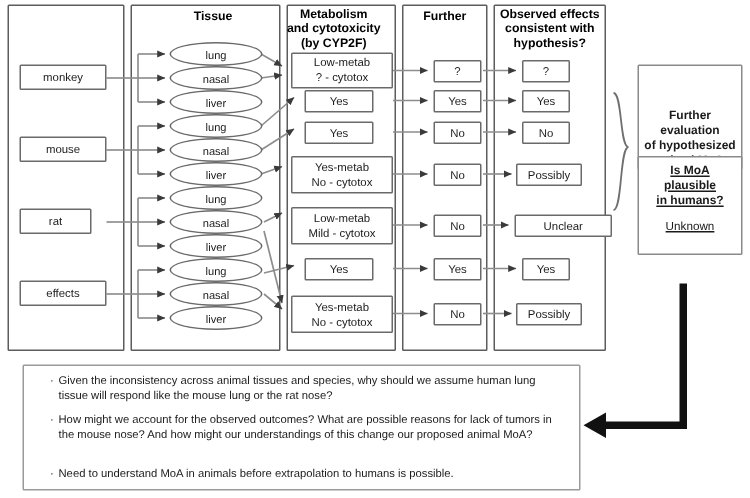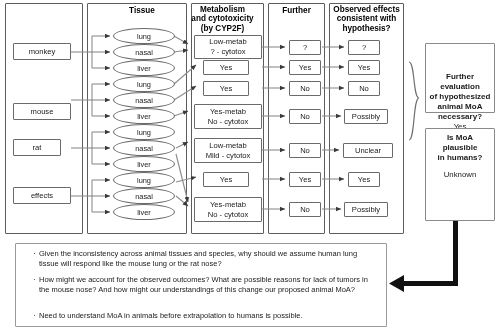--- a/index.html
+++ b/index.html
@@ -179,21 +179,21 @@
     <path class="wire" d="M322,150 L339,150" marker-end="url(#ar)"></path>
     <path class="wire" d="M322,179 L344,179" marker-end="url(#ar)"></path>
     <path class="wire" d="M322,209 L341,209" marker-end="url(#ar)"></path>
 
     <path class="brace" d="M409,62 C415,62 413,98 419,98 C413,98 415,140 409,140"></path>
 
     <path class="fat" d="M453,189 L458,189 L458,286 L404,286 L404,292 L389,283.5 L404,275 L404,281 L453,281 Z"></path>
   </svg>
 
   <div class="nodebox" style="left:13px;top:43px;width:58px;height:17px;">monkey</div>
-  <div class="nodebox" style="left:13px;top:103px;width:58px;height:17px;">mouse</div>
+  <div class="nodebox" style="left:13px;top:91px;width:58px;height:17px;">mouse</div>
   <div class="nodebox" style="left:13px;top:139px;width:48px;height:17px;">rat</div>
   <div class="nodebox" style="left:13px;top:187px;width:58px;height:17px;">effects</div>
 
   <div class="ellipse" style="left:113px;top:28px;width:62px;height:16px;">lung</div>
   <div class="ellipse" style="left:113px;top:44px;width:62px;height:16px;">nasal</div>
   <div class="ellipse" style="left:113px;top:60px;width:62px;height:16px;">liver</div>
 
   <div class="ellipse" style="left:113px;top:76px;width:62px;height:16px;">lung</div>
   <div class="ellipse" style="left:113px;top:92px;width:62px;height:16px;">nasal</div>
   <div class="ellipse" style="left:113px;top:108px;width:62px;height:16px;">liver</div>
@@ -223,34 +223,34 @@
   <div class="nodebox" style="left:289px;top:81px;width:32px;height:15px;">No</div>
   <div class="nodebox" style="left:289px;top:109px;width:32px;height:15px;">No</div>
   <div class="nodebox" style="left:289px;top:143px;width:32px;height:15px;">No</div>
   <div class="nodebox" style="left:289px;top:172px;width:32px;height:15px;">Yes</div>
   <div class="nodebox" style="left:289px;top:202px;width:32px;height:15px;">No</div>
 
   <div class="nodebox" style="left:348px;top:40px;width:32px;height:15px;">?</div>
   <div class="nodebox" style="left:348px;top:60px;width:32px;height:15px;">Yes</div>
   <div class="nodebox" style="left:348px;top:81px;width:32px;height:15px;">No</div>
   <div class="nodebox" style="left:344px;top:109px;width:44px;height:15px;">Possibly</div>
-  <div class="nodebox" style="left:343px;top:143px;width:50px;height:15px;">Unclear</div>
+  <div class="nodebox" style="left:343px;top:143px;width:65px;height:15px;">Unclear</div>
   <div class="nodebox" style="left:348px;top:172px;width:32px;height:15px;">Yes</div>
   <div class="nodebox" style="left:344px;top:202px;width:44px;height:15px;">Possibly</div>
 
   <div class="outbox" style="left:425px;top:43px;width:70px;height:70px;">
     <span class="hd" style="white-space:pre-line;margin-top:24px;">Further
 evaluation
 of hypothesized
 animal MoA
 necessary?</span>
     <span class="ans">Yes</span>
   </div>
 
-  <div class="outbox" style="left:425px;top:128px;width:70px;height:93px;">
+  <div class="outbox" style="left:425px;top:104px;width:70px;height:66px;text-decoration:underline;">
     <span class="hd" style="white-space:pre-line;">Is MoA plausible
 in humans?</span>
     <span class="ans gap">Unknown</span>
   </div>
 
   <div class="notes" style="left:15px;top:243px;width:372px;height:84px;"></div>
 
   <div class="note-row" style="left:30px;top:249px;width:345px;">
     <span class="note-bullet">·</span>
     <span class="note-text">Given the inconsistency across animal tissues and species, why should we assume human lung tissue will respond like the mouse lung or the rat nose?</span>

